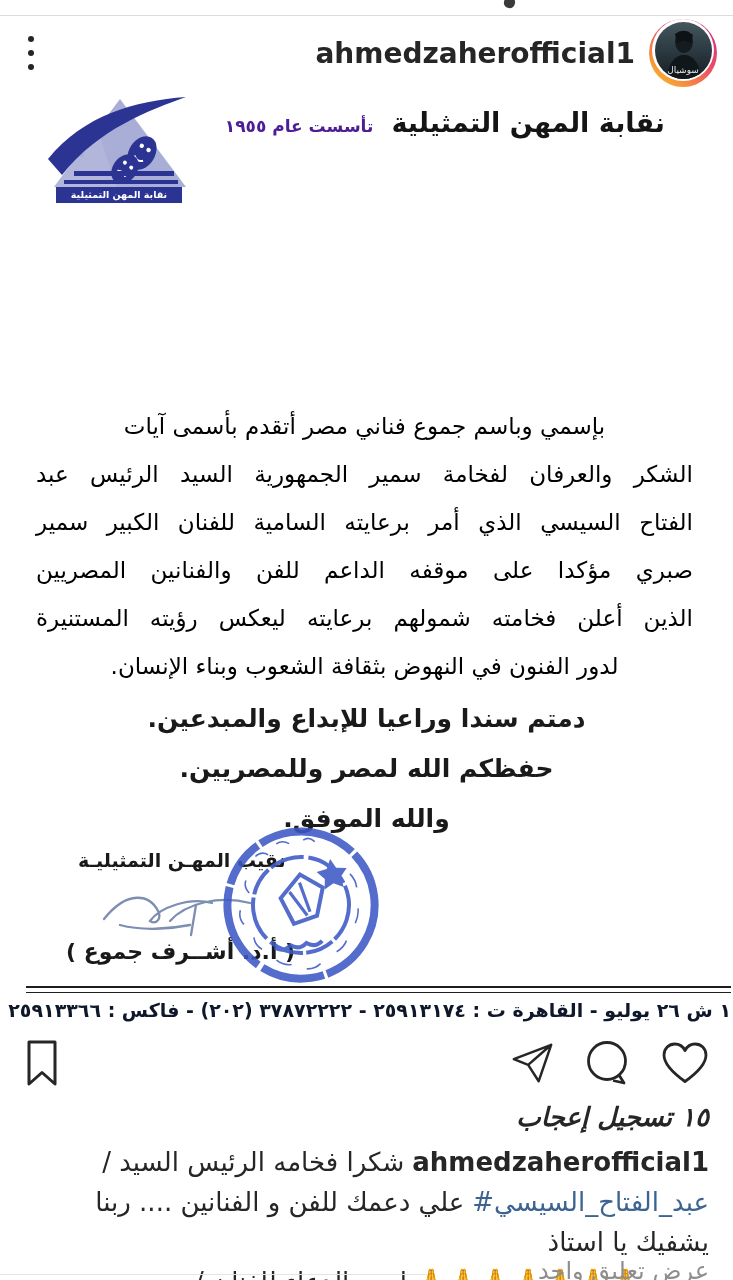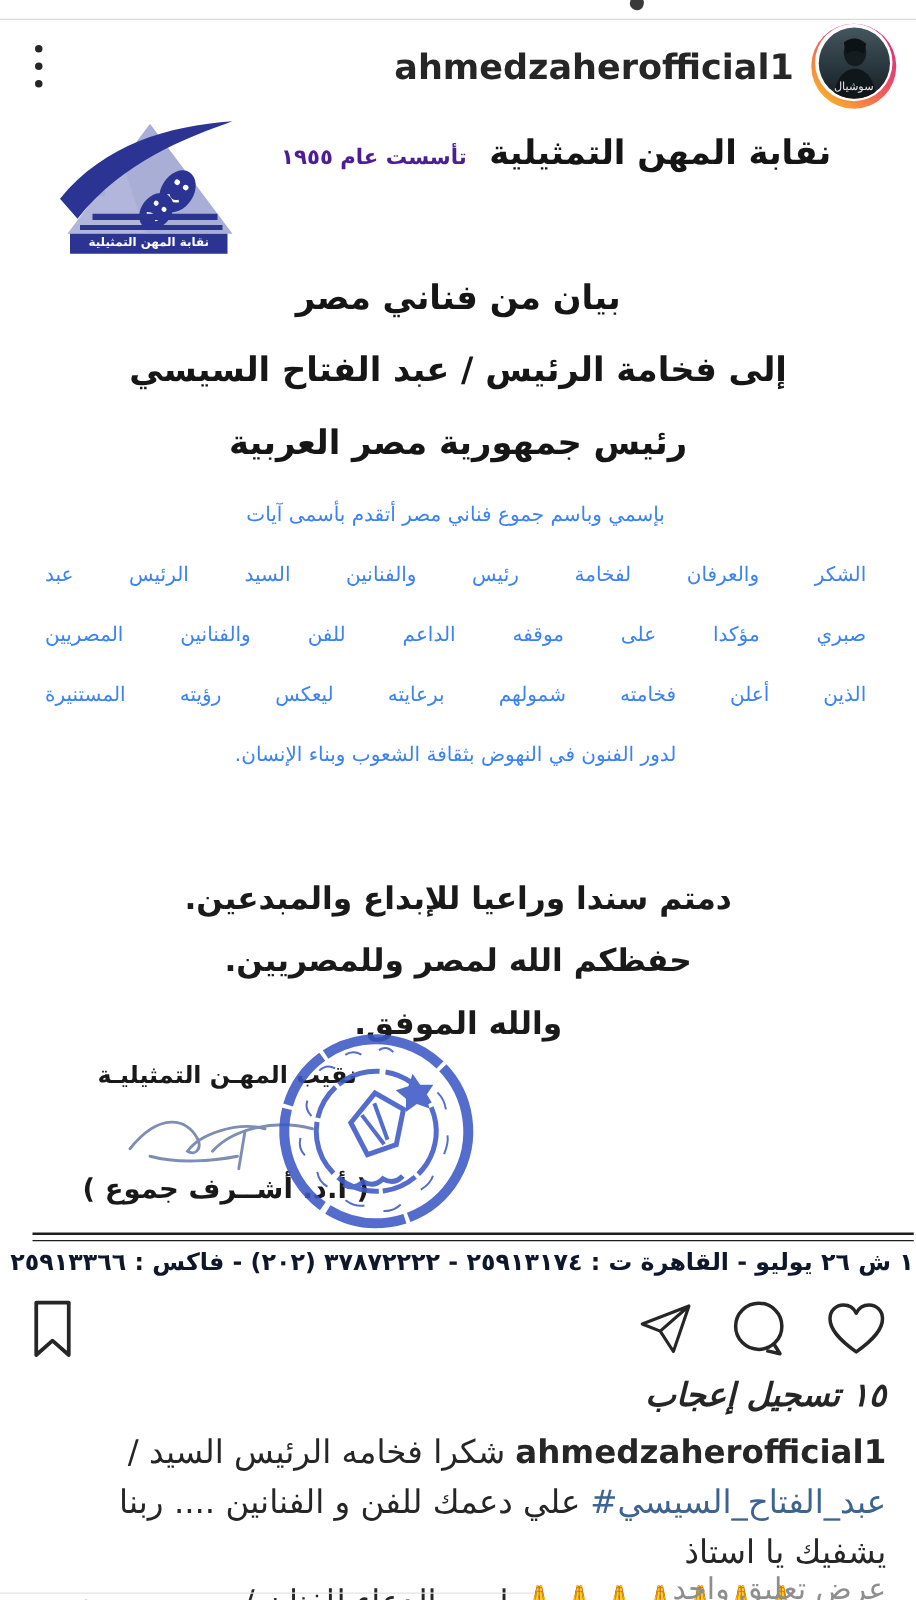--- a/index.html
+++ b/index.html
@@ -26,21 +26,21 @@
   .post-image{position:absolute;top:90px;left:0;width:733px;height:935px;background:#fff;}
   .doc-header{position:absolute;top:5px;left:36px;right:36px;height:112px;}
   .org-line{position:absolute;top:12px;right:32px;direction:rtl;white-space:nowrap;}
   .org-name{font-weight:bold;font-size:27px;color:#151515;}
   .org-founded{font-size:17px;color:#4c1d95;margin-right:18px;font-weight:bold;}
   .logo{position:absolute;left:10px;top:0;width:145px;height:108px;}
   .logo svg{position:absolute;inset:0;}
   .logo-banner{position:absolute;bottom:0;left:10px;right:9px;height:16px;background:#2b3493;color:#fff;font-size:9.5px;font-weight:bold;text-align:center;line-height:16px;direction:rtl;}
   .title-block{position:absolute;top:133px;left:0;right:0;text-align:center;direction:rtl;}
   .title-line{font-weight:bold;font-size:27px;color:#161616;margin-bottom:27px;}
-  .body-block{position:absolute;top:298px;left:36px;right:40px;direction:rtl;font-size:16px;color:#3b82f6;line-height:48px;}
+  .body-block{position:absolute;top:312px;left:36px;right:40px;direction:rtl;font-size:23px;color:#000000;line-height:48px;}
   .bl-j{text-align:justify;text-align-last:justify;}
   .bl-c{text-align:center;}
   .closing-block{position:absolute;top:604px;left:0;right:0;text-align:center;direction:rtl;font-weight:bold;font-size:25px;line-height:50px;color:#1a1a1a;}
   .sign-block{position:absolute;top:751px;left:58px;width:345px;height:150px;}
   .sign-title{position:absolute;top:8px;left:20px;font-weight:bold;font-size:19px;color:#191919;direction:rtl;white-space:nowrap;}
   .sign-svg{position:absolute;top:40px;left:40px;width:165px;height:58px;}
   .sign-name{position:absolute;top:98px;left:8px;font-weight:bold;font-size:22px;color:#191919;direction:rtl;white-space:nowrap;}
   .stamp{position:absolute;top:-16px;left:163px;width:160px;height:160px;opacity:.88;transform:rotate(-8deg);}
   .footer-rules{position:absolute;top:896px;left:26px;right:2px;}
   .footer-rules .r1{border-top:2.5px solid #1e1e1e;}
@@ -110,29 +110,25 @@
         <rect x="28" y="76" width="100" height="5" fill="#2b3493"></rect>
         <rect x="18" y="85" width="114" height="4" fill="#2b3493"></rect>
       </svg>
       <div class="logo-banner">نقابة المهن التمثيلية</div>
     </div>
     <div class="org-line">
       <span class="org-name">نقابة المهن التمثيلية</span><span class="org-founded">تأسست عام ١٩٥٥</span>
     </div>
   </div>
 
-  <div class="title-block">
-    <div class="title-line">بيان من فناني مصر</div>
-    <div class="title-line">إلى فخامة الرئيس / عبد الفتاح السيسي</div>
-    <div class="title-line">رئيس جمهورية مصر العربية</div>
-  </div>
 
   <div class="body-block">
     <div class="bl-c">بإسمي وباسم جموع فناني مصر أتقدم بأسمى آيات</div>
-    <div class="bl-j">الشكر والعرفان لفخامة رئيس والفنانين السيد الرئيس عبد</div>
+    <div class="bl-j">الشكر والعرفان لفخامة سمير الجمهورية السيد الرئيس عبد</div>
+    <div class="bl-j">الفتاح السيسي الذي أمر برعايته السامية للفنان الكبير سمير</div>
     <div class="bl-j">صبري مؤكدا على موقفه الداعم للفن والفنانين المصريين</div>
     <div class="bl-j">الذين أعلن فخامته شمولهم برعايته ليعكس رؤيته المستنيرة</div>
     <div class="bl-c">لدور الفنون في النهوض بثقافة الشعوب وبناء الإنسان.</div>
   </div>
 
   <div class="closing-block">
     <div>دمتم سندا وراعيا للإبداع والمبدعين.</div>
     <div>حفظكم الله لمصر وللمصريين.</div>
     <div>والله الموفق.</div>
   </div>

